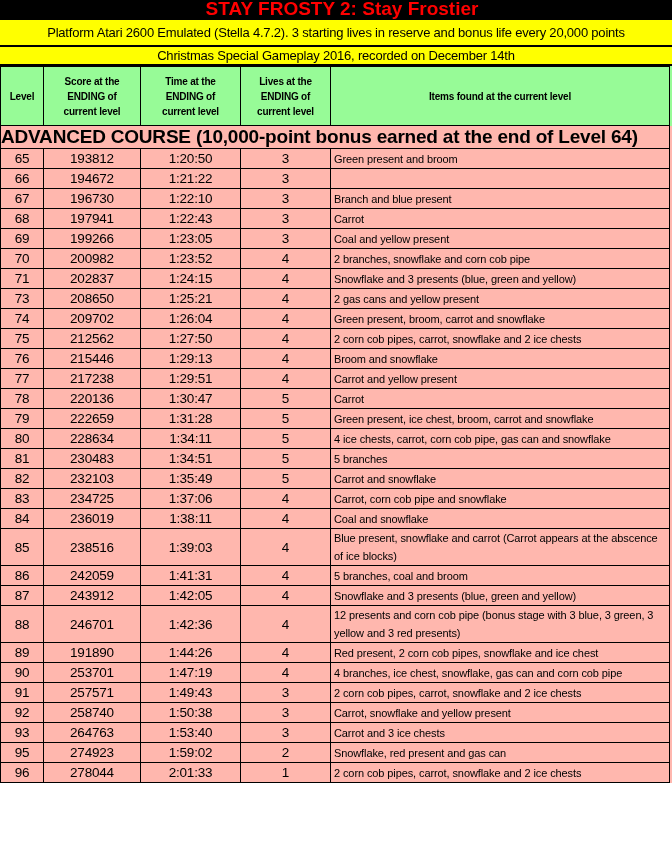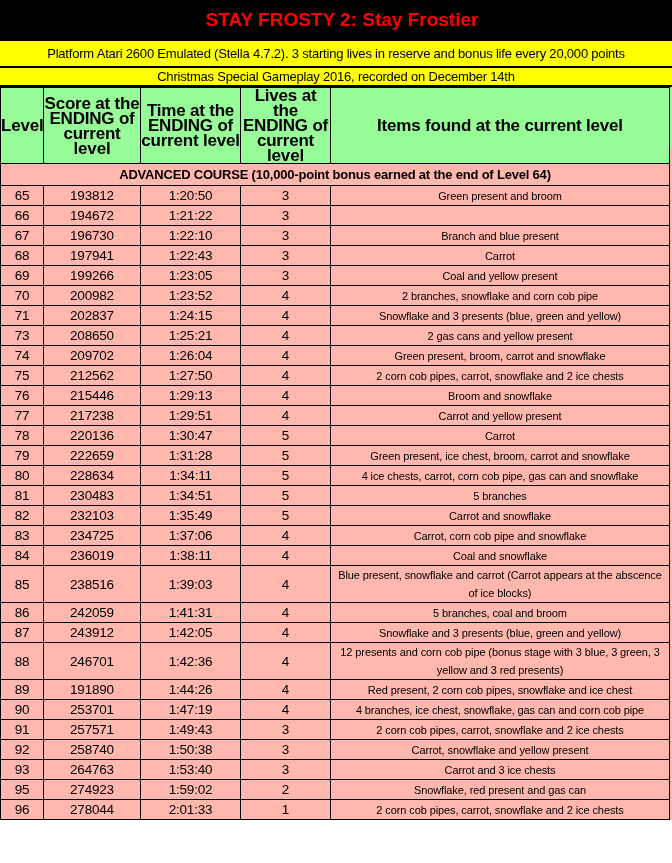--- a/index.html
+++ b/index.html
@@ -4,44 +4,44 @@
 <style>
   html,body { margin:0; padding:0; background:#ffffff; }
   .screen {
     position:relative; width:672px; height:863px; overflow:hidden;
     font-family:"Liberation Sans", sans-serif; color:#000;
     background:#fff;
   }
   
   .banner { box-sizing:border-box; width:672px; display:flex; align-items:center; justify-content:center;
             border-bottom:2px solid #000; text-align:center; }
-  .banner-title   { height:41px; background:#000000; color:#ff0000; font-weight:bold; font-size:19px; letter-spacing:0;padding-left:12px; }
+  .banner-title   { height:20px; background:#000000; color:#ff0000; font-weight:bold; font-size:19px; letter-spacing:0;padding-left:12px; }
   .banner-subtitle{ height:26px; background:#ffff00; font-weight:bold; font-size:15px; letter-spacing:-0.2px; }
   .banner-platform{ height:27px; background:#ffff00; font-weight:normal; font-size:13px; letter-spacing:-0.2px; }
   .banner-gameplay{ height:19px; background:#ffff00; font-weight:normal; font-size:13px; letter-spacing:-0.2px; }
   
   .table-wrap { width:672px; background:linear-gradient(to bottom,#97fb97 0 60px,#ffb7ae 60px 100%); }
   table { border-collapse:collapse; table-layout:fixed; width:669px; }
   th, td { border:1px solid #000; padding:0; overflow:hidden; }
   thead th {
-    background:#97fb97; font-weight:bold; font-size:17px; line-height:15px;
+    background:#97fb97; font-weight:bold; font-size:10px; line-height:15px;
     white-space:pre-line; text-align:center; vertical-align:middle; height:58px;
     letter-spacing:-0.2px;
   }
   tr.section-row td {
-    background:#ffb7ae; font-weight:bold; font-size:13px; text-align:center;
+    background:#ffb7ae; font-weight:bold; font-size:19px; 
     height:21px; letter-spacing:-0.2px;
   }
   tbody tr.data-row { height:20px; }
   tbody td { background:#ffb7ae; vertical-align:middle; }
   td.col-level, td.col-score, td.col-time, td.col-lives {
     text-align:center; font-size:13.5px; line-height:19px; letter-spacing:-0.2px;
   }
   td.col-items {
-    text-align:center; font-size:11px; line-height:18px; padding:0 3px;
+    text-align:left; font-size:11px; line-height:18px; padding:0 3px;
     letter-spacing:-0.1px;
   }
 </style>
 </head>
 <body>
 
 <div class="screen">
 
   <div class="banner banner-title">
     <span>STAY FROSTY 2: Stay Frostier</span>

